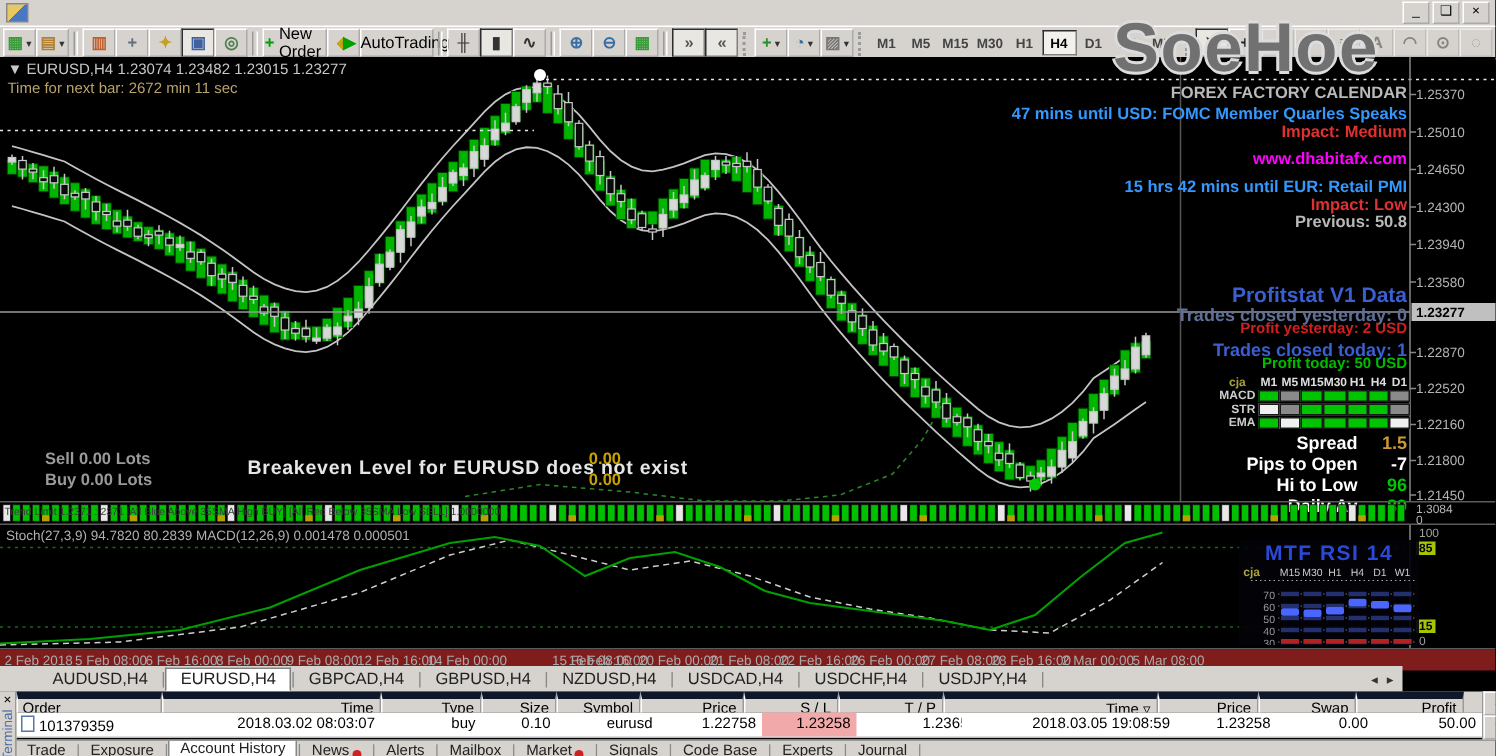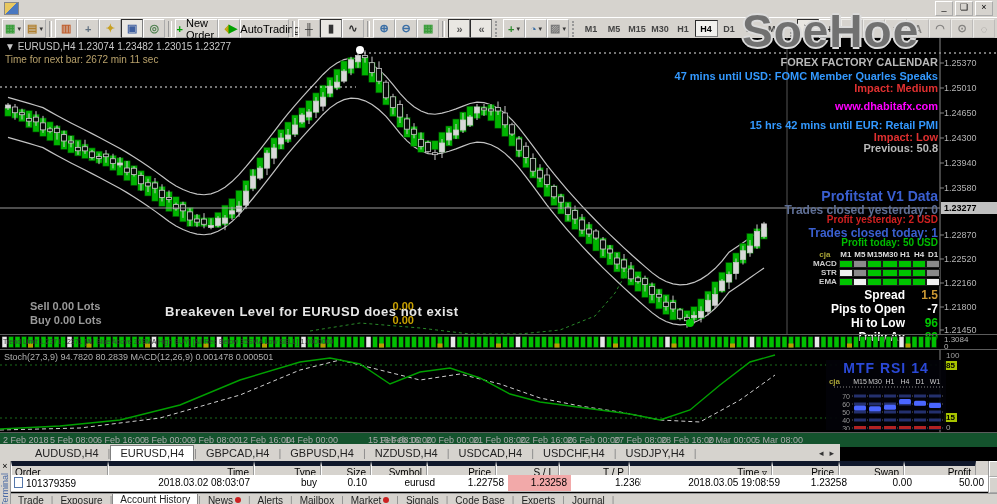--- a/index.html
+++ b/index.html
@@ -50,24 +50,24 @@
   #striptext{position:absolute;left:3px;top:3px;font-size:7px;color:#3c3c3c;z-index:5;}
   .striplbl{position:absolute;left:944px;color:#b4b4b4;font-size:8px;}
   
   #stoch{position:relative;width:997px;height:82px;border-bottom:1px solid #5c5c5c;}
   #stochlbl{position:absolute;left:4px;top:2px;color:#b0b0b0;font-size:9px;}
   .slbl{position:absolute;left:946px;color:#a0a0a0;font-size:8px;}
   .sbox{position:absolute;left:944px;background:#a8c400;color:#000;font-size:8px;font-weight:bold;padding:0 2px;}
   #rsipanel{position:absolute;left:826px;top:10px;width:120px;height:70px;background:rgba(2,2,8,.92);}
   #rsititle{position:absolute;width:100%;text-align:center;top:0;color:#2b49d8;font-size:14px;font-weight:bold;letter-spacing:1px;}
   
-  #timeline{position:relative;width:997px;height:14px;background:#14532d;}
+  #timeline{position:relative;width:997px;height:14px;background:#7f1d1d;}
   .tml{position:absolute;top:2px;color:#aaa;font-size:9px;}
   
-  #symtabs{position:absolute;left:0;top:444px;width:840px;height:17px;display:flex;align-items:center;font-size:11px;border-bottom:4px solid #0f766e;}
+  #symtabs{position:absolute;left:0;top:444px;width:935px;height:17px;display:flex;align-items:center;font-size:11px;border-bottom:4px solid #0f766e;}
   #symtabs .pad{width:26px;}
   .symtab{padding:1px 9px;color:#222;}
   .symtab.active{background:#fff;border:1px solid #808080;border-bottom-color:#fff;font-weight:normal;box-shadow:1px 0 0 #fff inset;}
   .symsep{color:#888;}
   #symarrows{margin-left:auto;padding-right:6px;font-size:9px;color:#333;display:flex;gap:6px;}
   
   #terminal{position:absolute;left:0;top:461px;width:997px;height:43px;display:flex;}
   #termstrip{width:14px;background:#d6d3ce;border-right:1px solid #9a9a9a;display:flex;flex-direction:column;align-items:center;}
   #termclose{font-size:9px;line-height:9px;padding-top:1px;}
   #termlabel{writing-mode:vertical-rl;transform:rotate(180deg);font-size:9px;color:#4a6aa5;margin-top:2px;}
@@ -76,21 +76,21 @@
   .hcell{border-right:1px solid #9a9a9a;border-top:5px solid #0f172a;border-left:1px solid #fff;padding:1px 4px 0 3px;box-sizing:border-box;text-align:right;overflow:hidden;}
   .hcell.first{text-align:left;}
   #termrow{display:flex;height:16px;background:#fff;font-size:10px;border-bottom:1px solid #bbb;}
   .rcell{padding:2px 4px 0 3px;box-sizing:border-box;text-align:right;overflow:hidden;}
   .rcell.first{text-align:left;}
   .rcell.sl{background:#f2a9a9;}
   .docicon{display:inline-block;width:7px;height:9px;border:1px solid #5577aa;background:#fff;margin-right:3px;vertical-align:-1px;}
   #termscroll{width:20px;background:#d6d3ce;border-left:1px solid #9a9a9a;display:flex;flex-direction:column;}
   .scrbtn{height:14px;border:1px outset #fff;background:#d6d3ce;font-size:7px;text-align:center;line-height:13px;color:#333;}
   #termtabs{display:flex;align-items:center;height:12px;background:#d6d3ce;font-size:10px;border-top:1px solid #9a9a9a;}
-  .termtab{padding:0 7px;color:#222;display:flex;align-items:center;gap:2px;}
+  .termtab{padding:0 7px;color:#222;display:flex;align-items:flex-end;gap:2px;}
   .termtab.active{background:#fff;border:1px solid #888;border-top:none;font-weight:normal;}
   .ttsep{color:#888;}
   .badge{display:inline-block;min-width:6px;height:6px;border-radius:3px;background:#cc2222;}
 </style>
 </head>
 <body>
 
 <div id="menubar" class="gray">
   <div class="appicon"></div>
   <div id="wincontrols">

